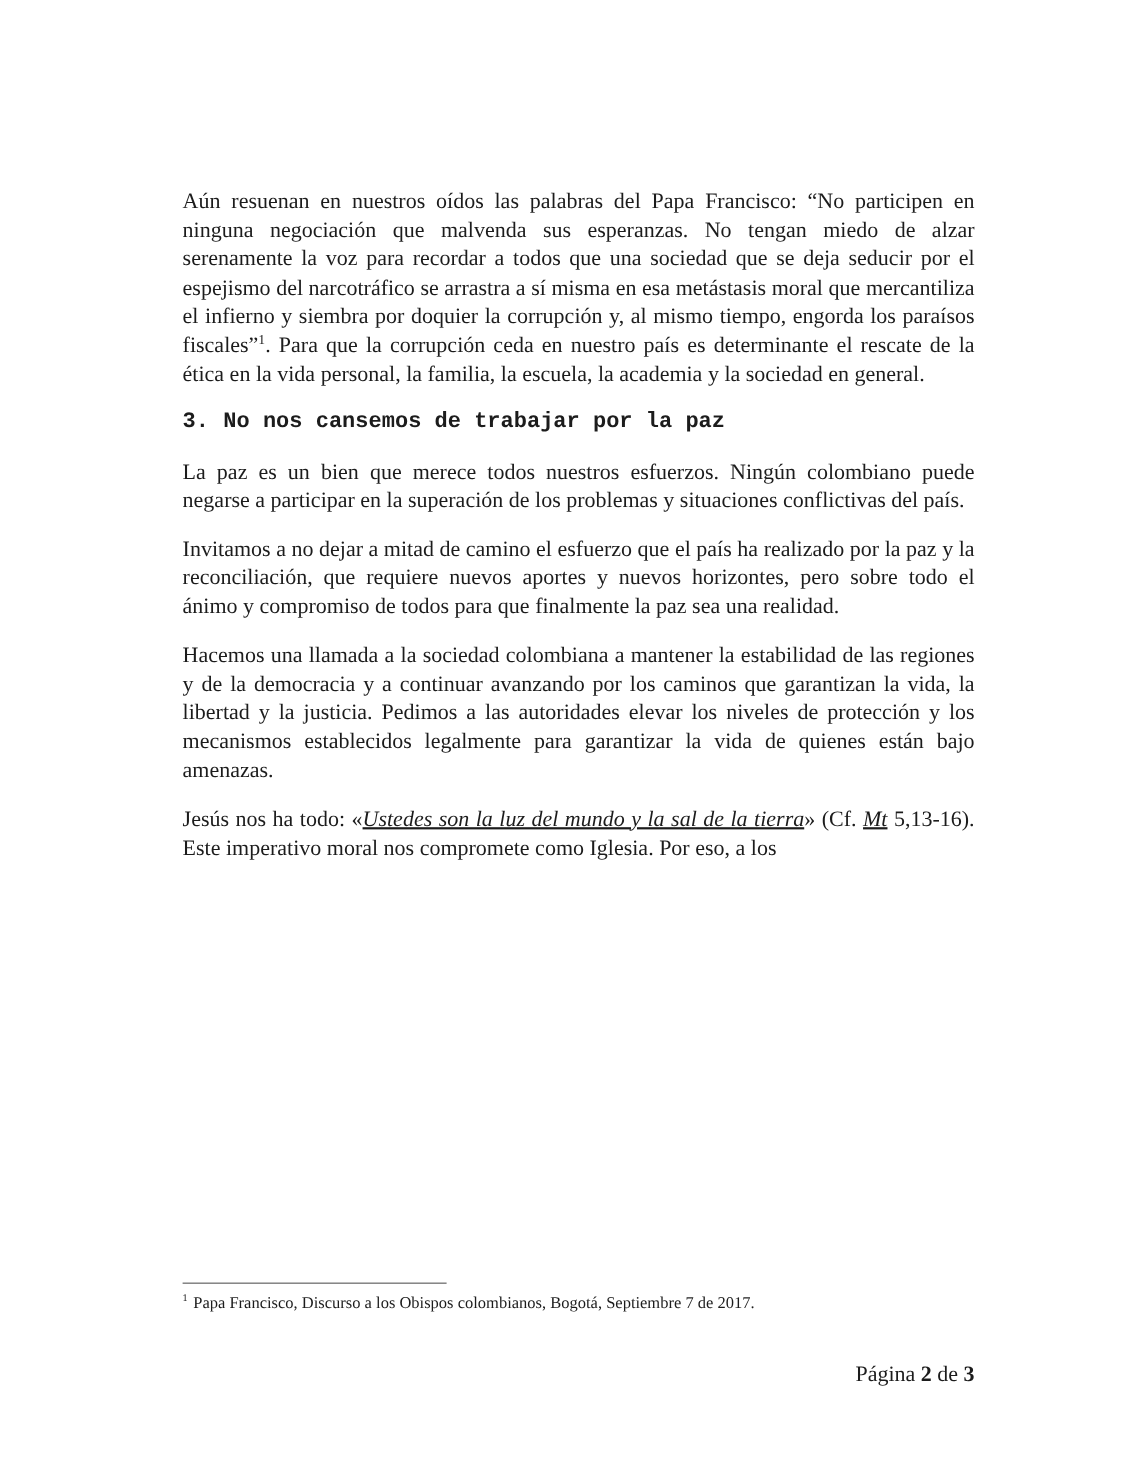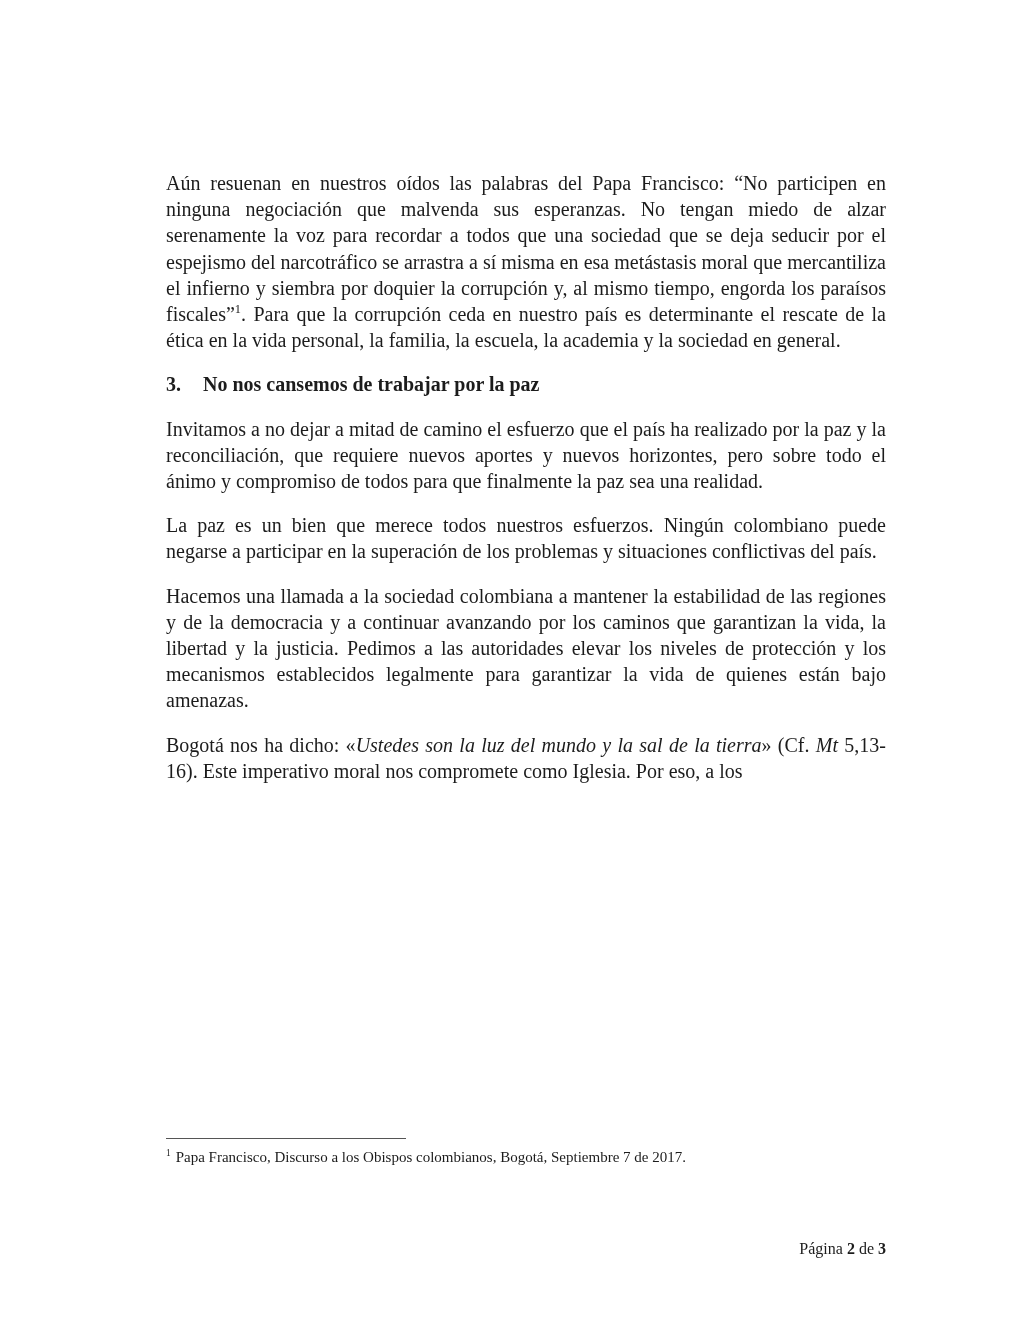--- a/index.html
+++ b/index.html
@@ -23,64 +23,65 @@
     font-size: 20px;
     line-height: 26.2px;
     text-align: justify;
   }
   .heading {
     margin: 0 0 18px 0;
     font-size: 20px;
     line-height: 26.2px;
     font-weight: bold;
     text-align: left;
+    font-family: Liberation Mono, monospace;
   }
   .hnum { display: inline-block; width: 37px; }
   sup { font-size: 0.62em; line-height: 0; vertical-align: super; }
-  .i { font-style: italic; }
+  .i { font-style: italic; text-decoration: underline; }
   .footnote-area {
     position: absolute;
     left: 166px;
-    top: 1138px;
+    top: 1166px;
     width: 720px;
   }
   .footnote-rule {
     width: 240px;
     border-top: 1.5px solid #555555;
     margin: 0 0 8px 0;
   }
   .footnote {
     font-size: 15px;
     line-height: 20px;
     color: #1c1c1c;
   }
   .footnote sup { margin-right: 5px; }
   .footer {
     position: absolute;
     left: 166px;
     top: 1236px;
     width: 720px;
     text-align: right;
-    font-size: 16px;
+    font-size: 20px;
     line-height: 26px;
   }
   .b { font-weight: bold; }
 </style>
 </head>
 <body>
 
 <div class="page">
 
   <div class="content" id="doc-blocks">
       <p class="para"><span>Aún resuenan en nuestros oídos las palabras del Papa Francisco: “No participen en ninguna negociación que malvenda sus esperanzas.  No tengan miedo de alzar serenamente la voz para recordar a todos que una sociedad que se deja seducir por el espejismo del narcotráfico se arrastra a sí misma en esa metástasis moral que mercantiliza el infierno y siembra por doquier la corrupción y, al mismo tiempo, engorda los paraísos fiscales”</span><sup>1</sup><span>.  Para que la corrupción ceda en nuestro país es determinante el rescate de la ética en la vida personal, la familia, la escuela, la academia y la sociedad en general.</span></p>
       <div class="heading"><span class="hnum">3.</span><span>No nos cansemos de trabajar por la paz</span></div>
+      <p class="para"><span>La paz es un bien que merece todos nuestros esfuerzos. Ningún colombiano puede negarse a participar en la superación de los problemas y situaciones conflictivas del país.</span></p>
       <p class="para"><span>Invitamos a no dejar a mitad de camino el esfuerzo que el país ha realizado por la paz y la reconciliación, que requiere nuevos aportes y nuevos horizontes, pero sobre todo el ánimo y compromiso de todos para que finalmente la paz sea una realidad.</span></p>
-      <p class="para"><span>La paz es un bien que merece todos nuestros esfuerzos. Ningún colombiano puede negarse a participar en la superación de los problemas y situaciones conflictivas del país.</span></p>
       <p class="para"><span>Hacemos una llamada a la sociedad colombiana a mantener la estabilidad de las regiones y de la democracia y a continuar avanzando por los caminos que garantizan la vida, la libertad y la justicia.  Pedimos a las autoridades elevar los niveles de protección y los mecanismos establecidos legalmente para garantizar la vida de quienes están bajo amenazas.</span></p>
-      <p class="para"><span>Bogotá nos ha dicho: «</span><span class="i">Ustedes son la luz del mundo y la sal de la tierra</span><span>» (Cf. </span><span class="i">Mt</span><span> 5,13-16).  Este imperativo moral nos compromete como Iglesia.  Por eso, a los</span></p>
+      <p class="para"><span>Jesús nos ha todo: «</span><span class="i">Ustedes son la luz del mundo y la sal de la tierra</span><span>» (Cf. </span><span class="i">Mt</span><span> 5,13-16).  Este imperativo moral nos compromete como Iglesia.  Por eso, a los</span></p>
     </div>
 
   <div class="footnote-area">
     <div class="footnote-rule"></div>
     <div class="footnote">
       <sup>1</sup><span>Papa Francisco, Discurso a los Obispos colombianos, Bogotá, Septiembre 7 de 2017.</span>
     </div>
   </div>
 
   <div class="footer">

